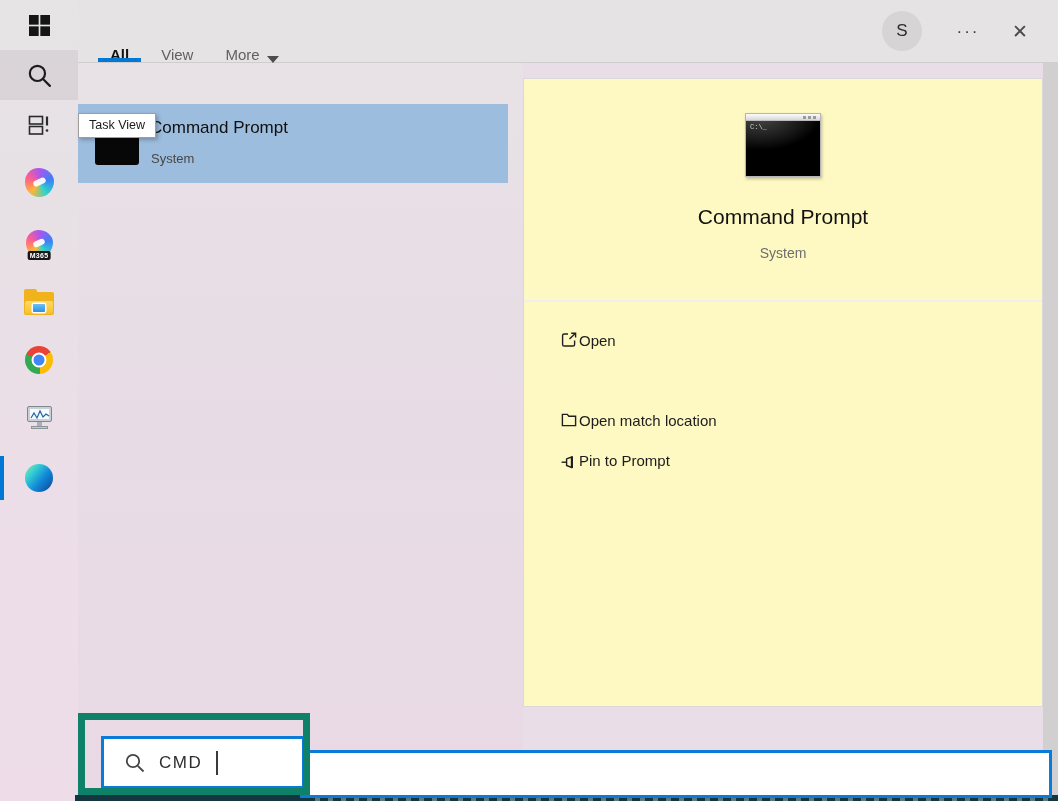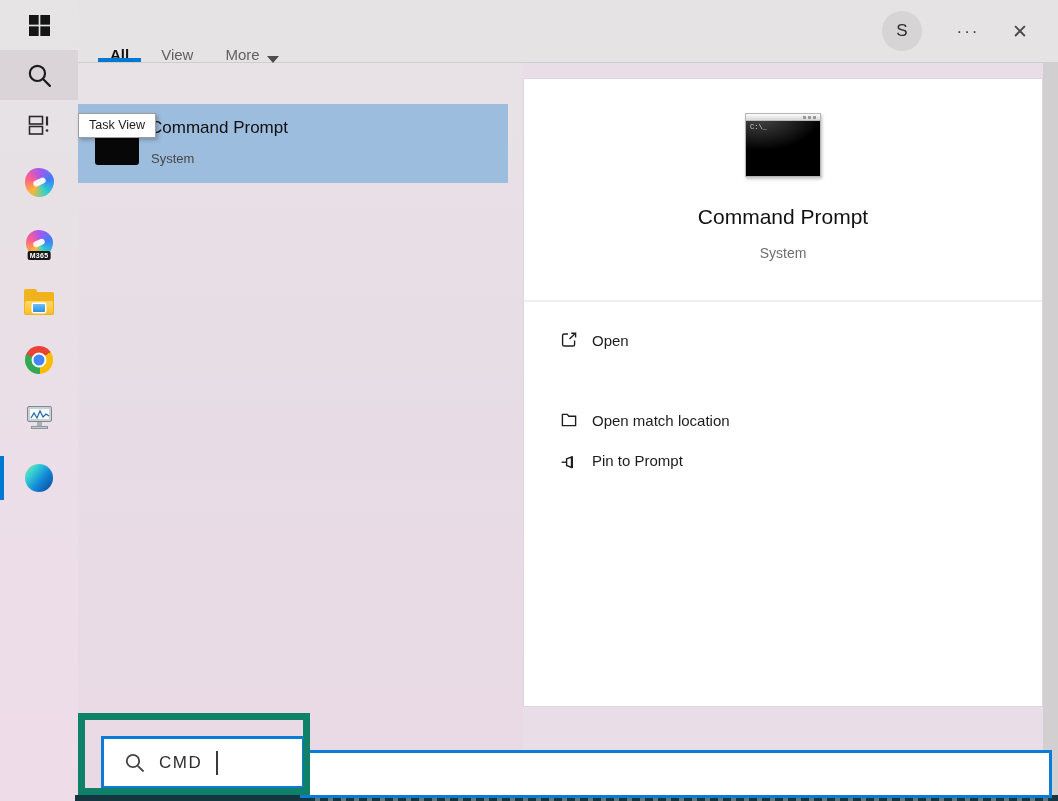--- a/index.html
+++ b/index.html
@@ -70,33 +70,33 @@
   .list-row { position:absolute; left:78px; width:430px; display:flex; align-items:center; }
   .row-ic { width:52px; display:flex; justify-content:center; flex:none; }
   .row-text { font-size:15.5px; color:#1f1f1f; flex:1; }
   .row-text b { font-weight:bold; }
   .row-text .dim { color:#6e6e6e; }
   .chev { position:absolute; right:30px; top:50%; transform:translateY(-50%); }
   .settings-row { top:226px; height:66px; }
   .settings-row .row-text { line-height:26px; font-size:16px; }
 
   
-  .card { left:523px; top:78px; width:520px; height:629px; background:#ffffff; border:1px solid #dad8d9; z-index:2; }
+  .card { left:523px; top:78px; width:520px; height:629px; background:#fef9c3; border:1px solid #dad8d9; z-index:2; }
   .cmd-big { position:absolute; left:50%; top:34px; transform:translateX(-50%); width:76px; height:64px;
     border:1px solid #b5b5b5; background:#111; box-shadow:1px 2px 3px rgba(0,0,0,.25); }
   .cmd-big .bar { height:7px; background:linear-gradient(#fcfcfc,#d8d8d8); border-bottom:1px solid #bbb; position:relative; }
   .cmd-big .bar::after { content:""; position:absolute; right:3px; top:2px; width:14px; height:3px;
     background:repeating-linear-gradient(90deg,#9a9a9a 0 3px,transparent 3px 5px); }
   .cmd-big .body { position:absolute; inset:7px 0 0 0;
     background:radial-gradient(ellipse 120% 90% at 18% -10%,#4a4a4a 0%,#1c1c1c 45%,#000 70%); }
   .cmd-big .body span { position:absolute; left:4px; top:2px; font-size:7px; color:#cfcfcf; font-family:"Liberation Mono","DejaVu Sans Mono",monospace; }
   .card-title { position:absolute; left:0; right:0; top:126px; text-align:center; font-size:21px; color:#111; }
   .card-sub { position:absolute; left:0; right:0; top:166px; text-align:center; font-size:14px; color:#6e6e6e; }
   .card-div { position:absolute; left:0; right:0; top:221px; height:2px; background:#f0eff0; }
-  .action-row { position:absolute; left:35px; height:28px; display:flex; align-items:center; gap:13px; }
+  .action-row { position:absolute; left:35px; height:28px; display:flex; align-items:center; }
   .action-row .lbl { font-size:15px; color:#1c1c1c; }
   .right-strip { left:1043px; top:63px; width:15px; height:732px; background:#d2cfd1; z-index:1; }
 
   
   .bottom-bar { left:300px; top:750px; width:752px; height:48px; background:#fff;
     border:3px solid #0b7bd8; border-left:none; z-index:12; }
   .inner-box { left:101px; top:736px; width:204px; height:53px; background:#fff; border:3px solid #0b7bd8;
     z-index:14; display:flex; align-items:center; padding-left:20px; gap:13px; }
   .inner-box .q { font-size:17px; letter-spacing:1.5px; color:#2e2e2e; }
   .caret-bar { width:2px; height:24px; background:#3a3a3a; margin-left:1px; }

